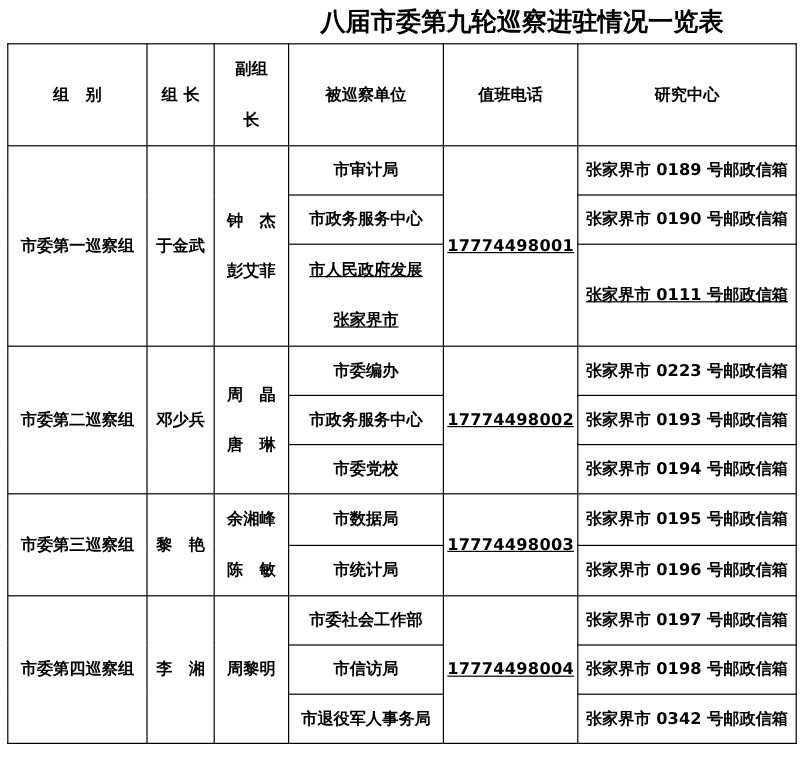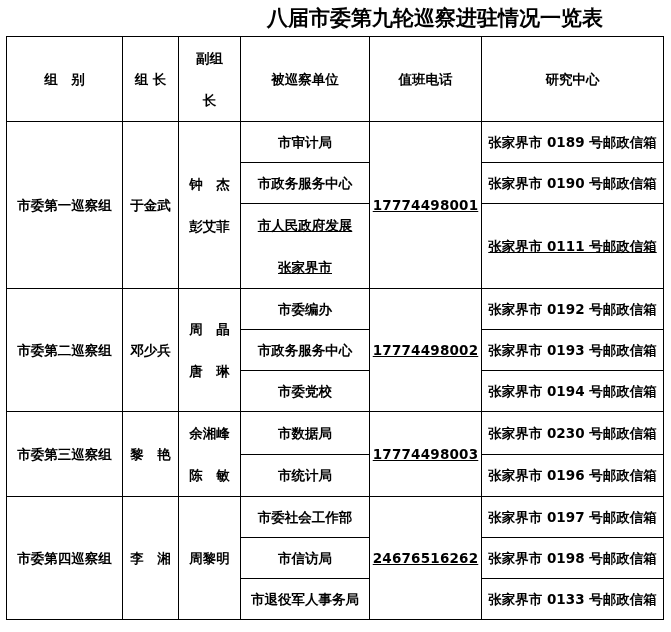--- a/index.html
+++ b/index.html
@@ -126,59 +126,59 @@
 
     <tr class="r42">
       <td rowspan="3">市委第二巡察组</td>
       <td rowspan="3">邓少兵</td>
       <td rowspan="3">
         <span class="deputy">周　晶</span>
         <span class="deputy">唐　琳</span>
       </td>
       <td>市委编办</td>
       <td rowspan="3" class="phone">17774498002</td>
-      <td class="mail">张家界市 0192 号邮政信箱</td>
+      <td class="mail">张家界市 0223 号邮政信箱</td>
     </tr>
     <tr class="r42">
       <td>市政务服务中心</td>
       <td class="mail">张家界市 0193 号邮政信箱</td>
     </tr>
     <tr class="r42">
       <td>市委党校</td>
       <td class="mail">张家界市 0194 号邮政信箱</td>
     </tr>
 
     <tr class="r42">
       <td rowspan="2">市委第三巡察组</td>
       <td rowspan="2">黎　艳</td>
       <td rowspan="2">
         <span class="deputy">余湘峰</span>
         <span class="deputy">陈　敏</span>
       </td>
       <td>市数据局</td>
       <td rowspan="2" class="phone">17774498003</td>
-      <td class="mail">张家界市 0230 号邮政信箱</td>
+      <td class="mail">张家界市 0195 号邮政信箱</td>
     </tr>
     <tr class="r42">
       <td>市统计局</td>
       <td class="mail">张家界市 0196 号邮政信箱</td>
     </tr>
 
     <tr class="r42">
       <td rowspan="3">市委第四巡察组</td>
       <td rowspan="3">李　湘</td>
       <td rowspan="3">
         <span>周黎明</span>
       </td>
       <td>市委社会工作部</td>
-      <td rowspan="3" class="phone">24676516262</td>
+      <td rowspan="3" class="phone">17774498004</td>
       <td class="mail">张家界市 0197 号邮政信箱</td>
     </tr>
     <tr class="r42">
       <td>市信访局</td>
       <td class="mail">张家界市 0198 号邮政信箱</td>
     </tr>
     <tr class="r42">
       <td>市退役军人事务局</td>
-      <td class="mail">张家界市 0133 号邮政信箱</td>
+      <td class="mail">张家界市 0342 号邮政信箱</td>
     </tr>
   </tbody>
 </table>
 
 </body></html>

